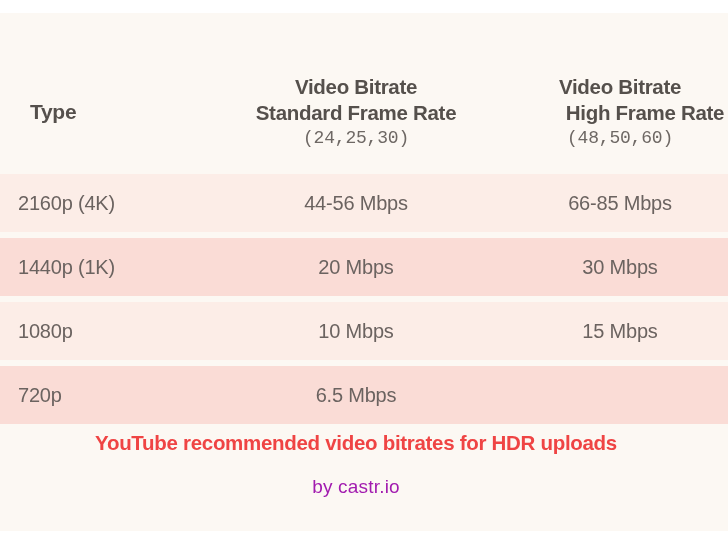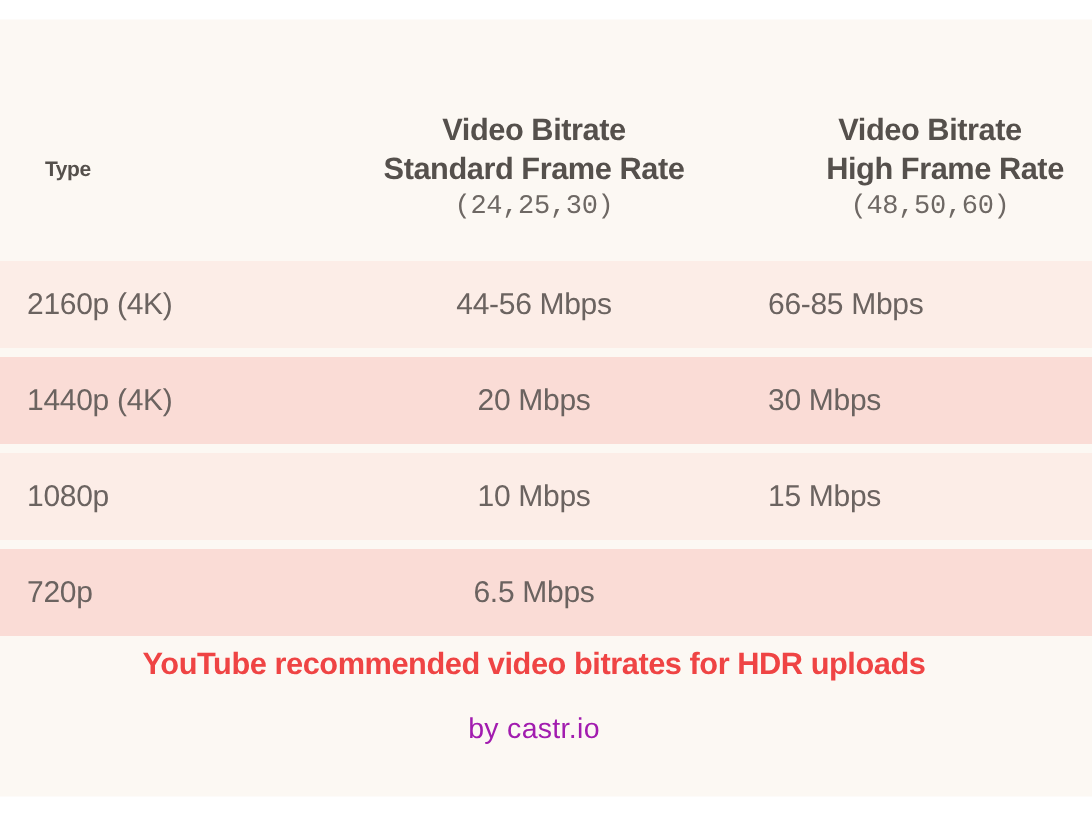--- a/index.html
+++ b/index.html
@@ -61,35 +61,35 @@
   }
 
   .th-line {
     font-weight:bold;
     font-size:20.5px;
     line-height:26px;
     letter-spacing:-0.3px;
     white-space:nowrap;
     color:#55504C;
   }
-  .th-type .th-line { font-size:14px; }
+  .th-type .th-line { font-size:21px; }
 
   .th-sub {
     font-size:18px;
     line-height:25px;
     color:#6E6864;
     letter-spacing:-0.2px;
     white-space:nowrap;
     font-family:Liberation Mono, monospace;
   }
 
   
   .th-right .th-line-clip {
     position:relative;
-    left:10px;
+    left:25px;
   }
 
   
   .tbody {
     position:absolute;
     left:0;
     top:161px;
     width:728px;
   }
   .trow {
@@ -113,21 +113,21 @@
     width:200px;
     padding-left:18px;
     text-align:left;
   }
   .td-mid {
     width:312px;
     text-align:center;
   }
   .td-right {
     width:216px;
-    text-align:left;
+    text-align:center;
   }
 
   
   .caption {
     position:absolute;
     left:0;
     top:418px;
     width:712px;
     text-align:center;
     font-size:20.5px;
@@ -176,21 +176,21 @@
 
     <div class="tbody">
 
       <div class="trow light">
         <span class="td td-type">2160p (4K)</span>
         <span class="td td-mid">44-56 Mbps</span>
         <span class="td td-right">66-85 Mbps</span>
       </div>
 
       <div class="trow dark">
-        <span class="td td-type">1440p (4K)</span>
+        <span class="td td-type">1440p (1K)</span>
         <span class="td td-mid">20 Mbps</span>
         <span class="td td-right">30 Mbps</span>
       </div>
 
       <div class="trow light">
         <span class="td td-type">1080p</span>
         <span class="td td-mid">10 Mbps</span>
         <span class="td td-right">15 Mbps</span>
       </div>
 

